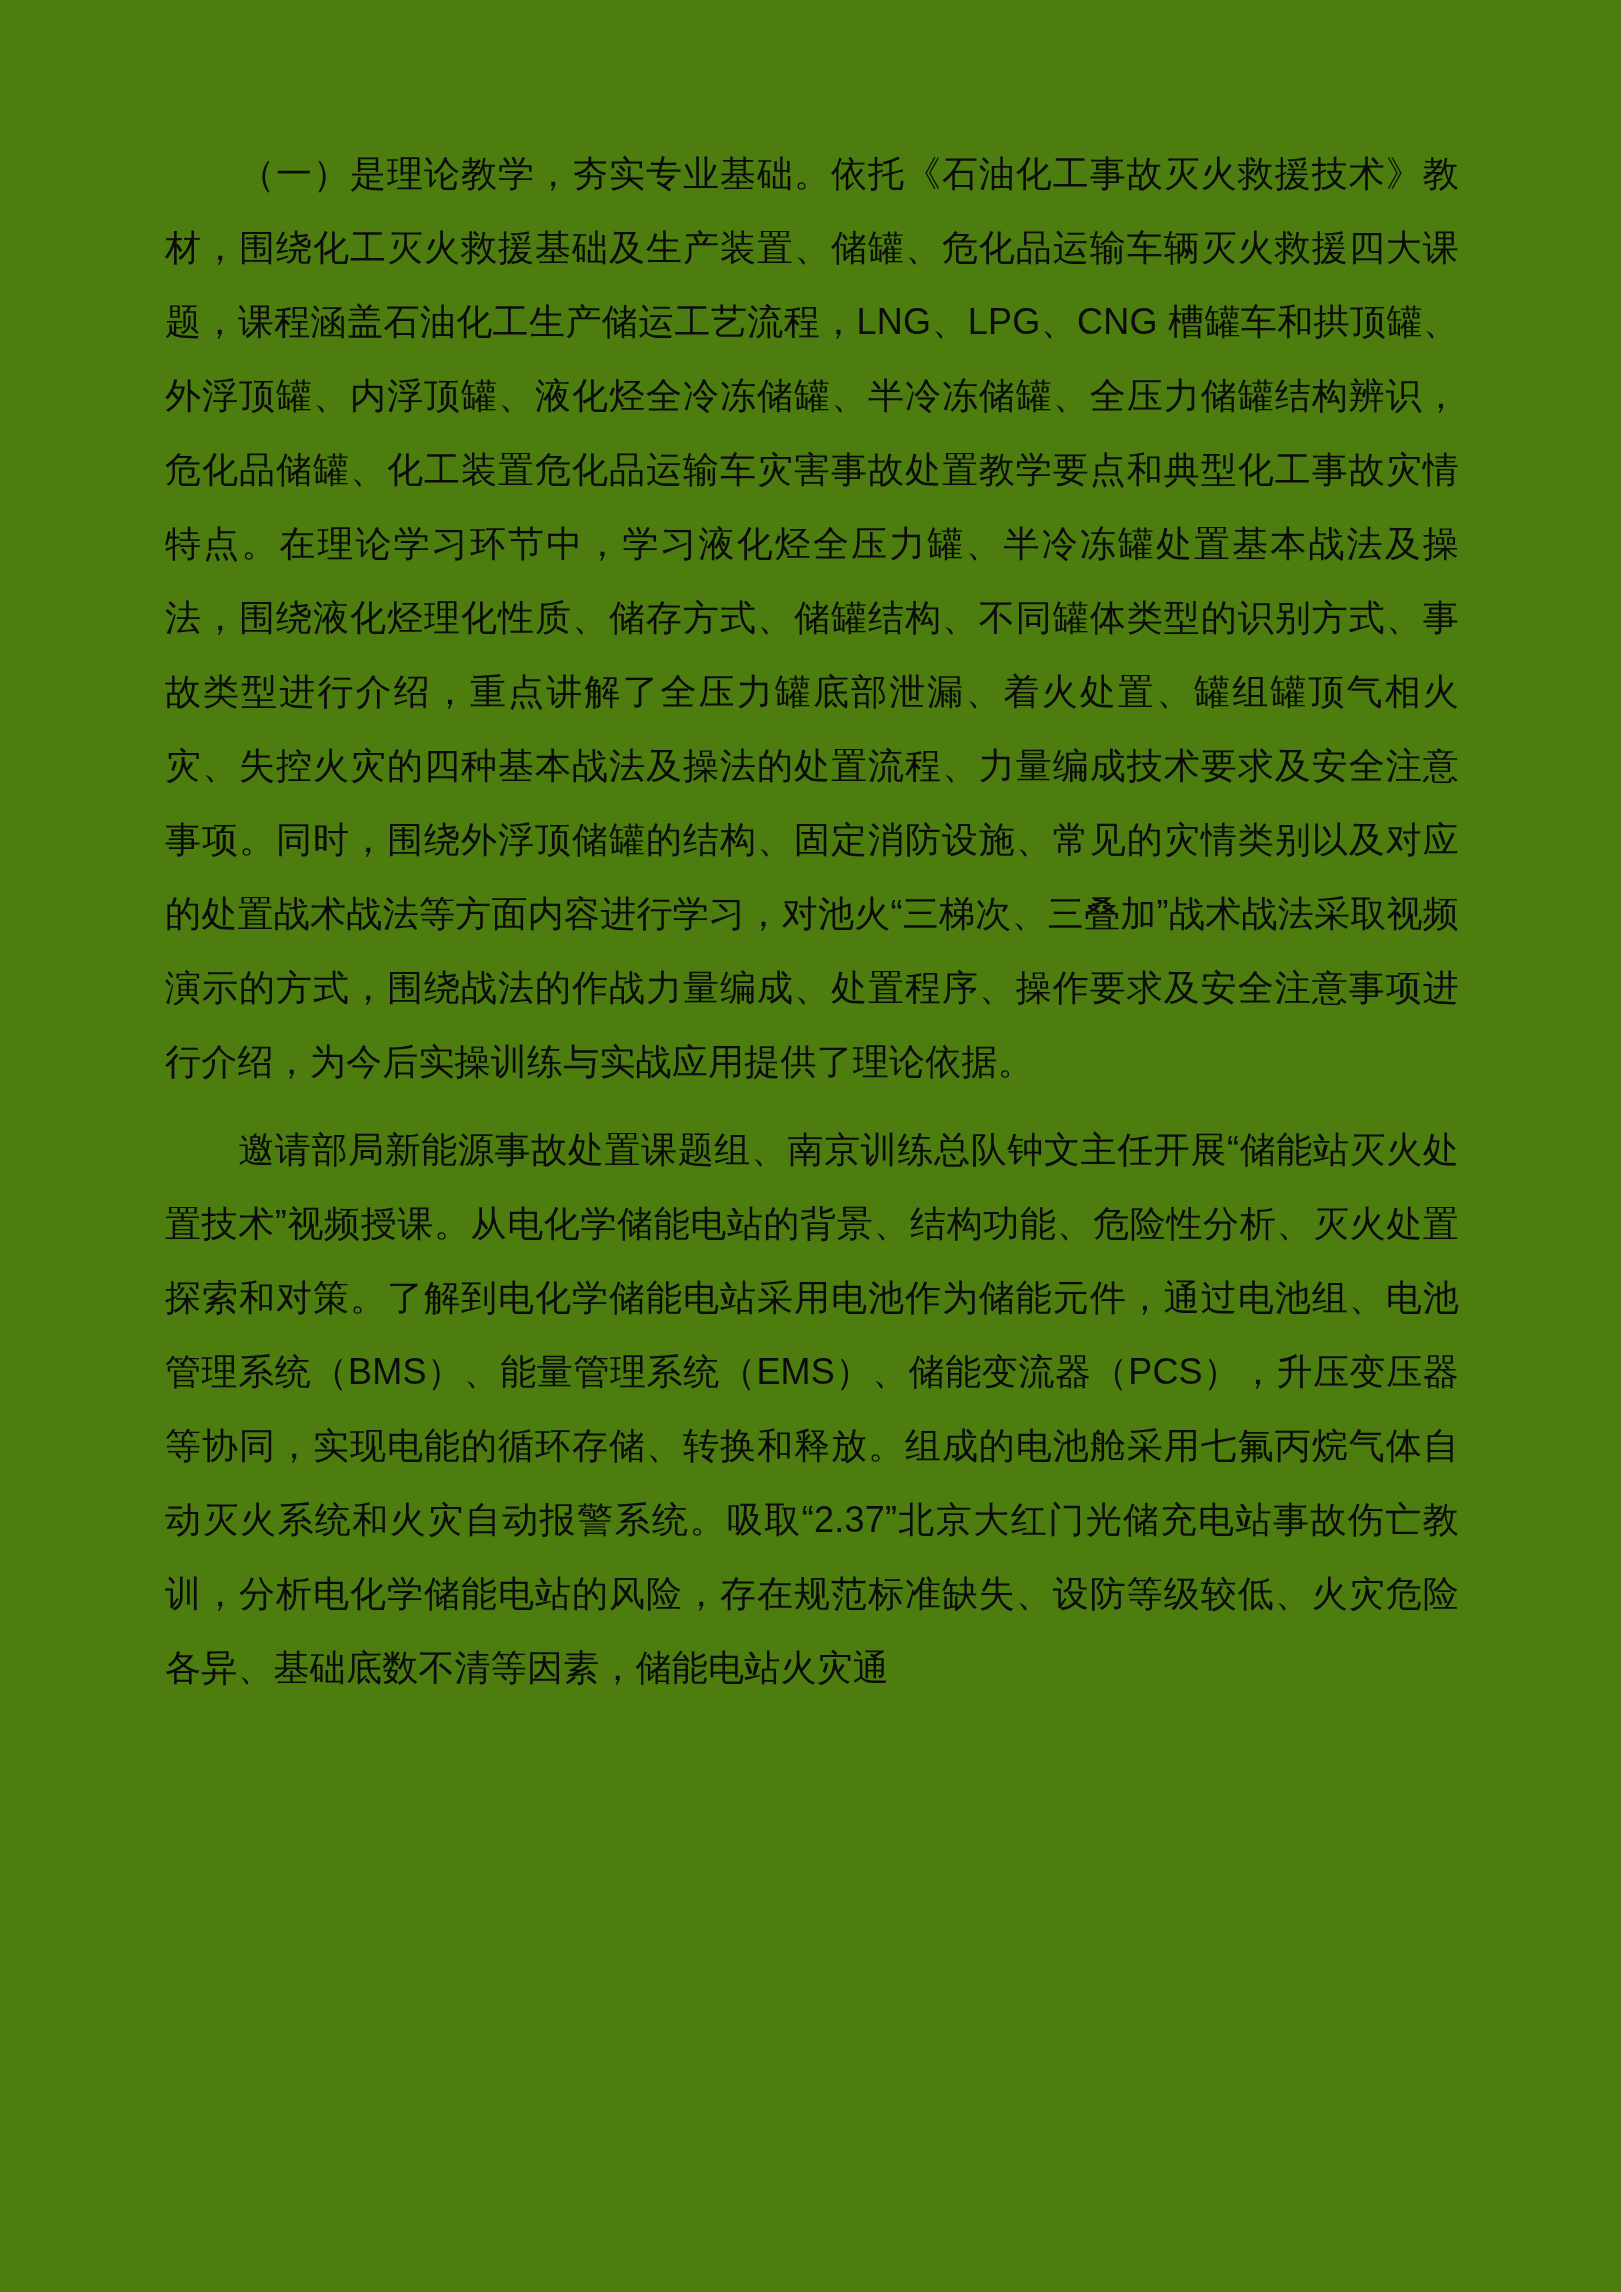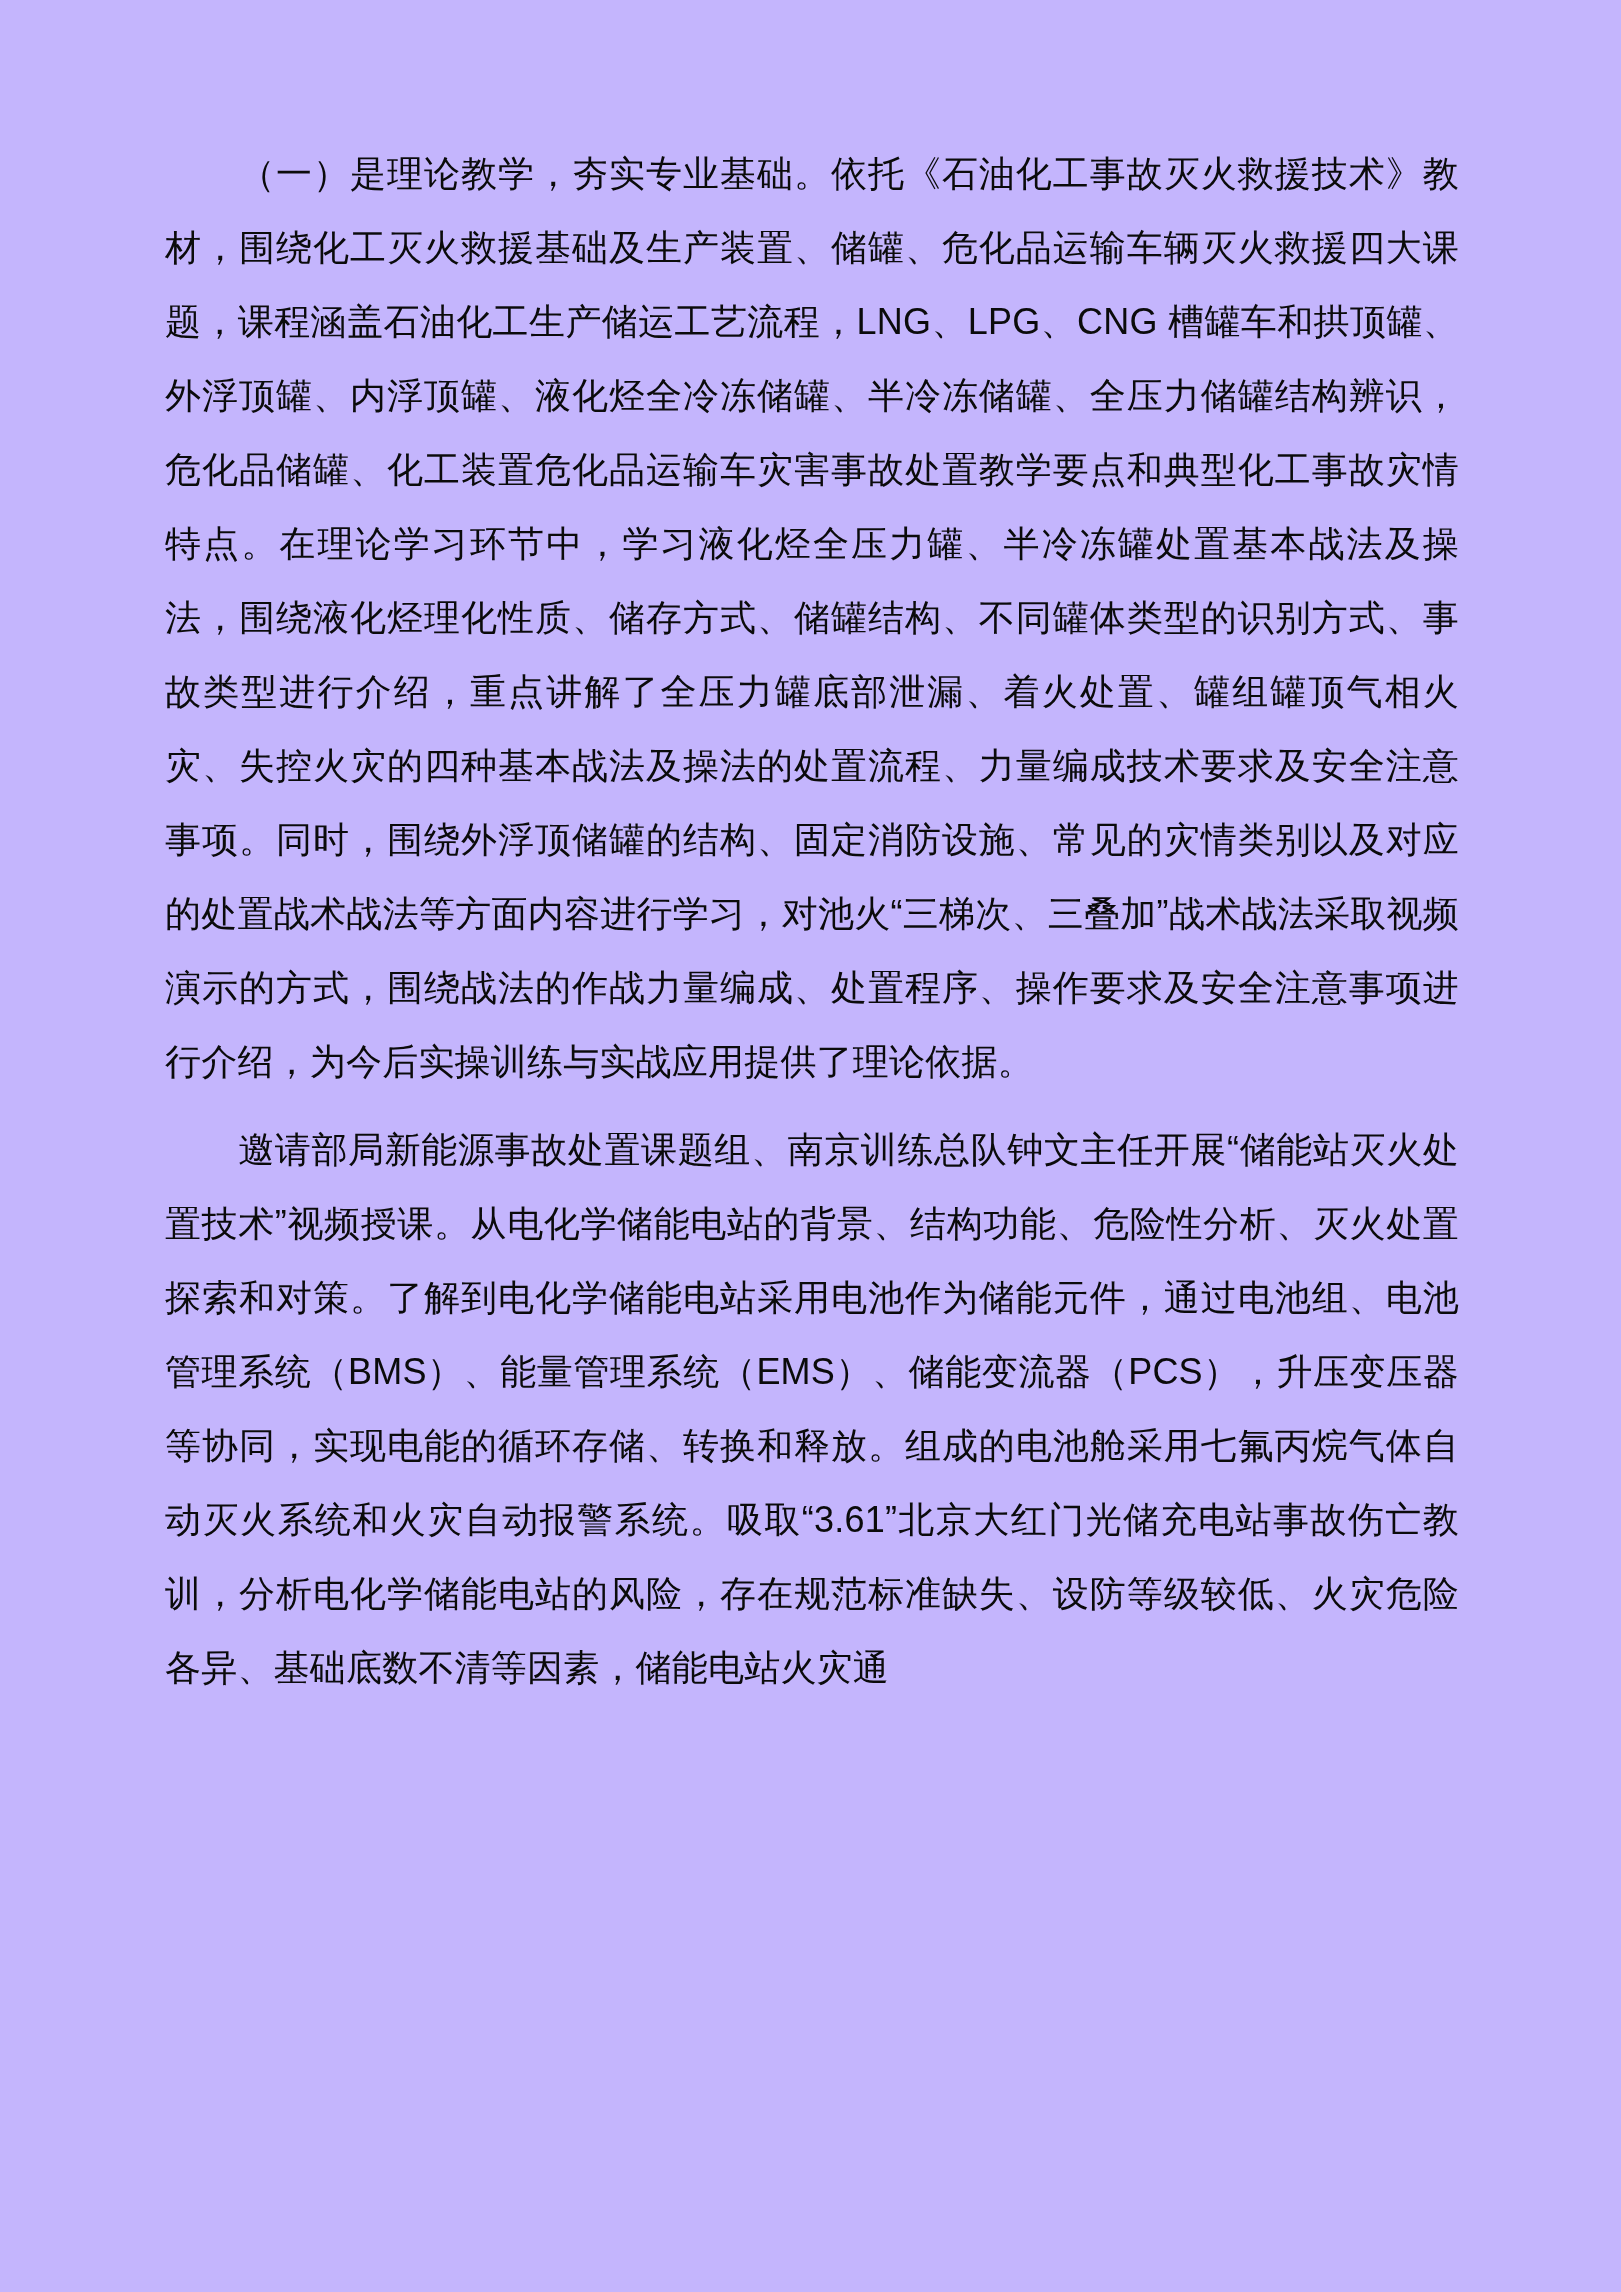--- a/index.html
+++ b/index.html
@@ -7,21 +7,21 @@
     padding: 0;
     background: #ffffff;
   }
   body {
     font-family: "Liberation Sans", sans-serif;
   }
   .page {
     position: relative;
     width: 1621px;
     height: 2293px;
-    background: #c4b5fd;
+    background: #4d7c0f;
     box-sizing: border-box;
     overflow: hidden;
   }
   .doc-body {
     position: absolute;
     left: 165px;
     top: 137px;
     width: 1294px;
   }
   p.para {
@@ -40,16 +40,16 @@
   p.para + p.para {
     margin-top: 13.7px;
   }
 </style>
 </head>
 <body>
 
 <div class="page">
   <div class="doc-body">
     <p class="para">　　（一）是理论教学，夯实专业基础。依托《石油化工事故灭火救援技术》教材，围绕化工灭火救援基础及生产装置、储罐、危化品运输车辆灭火救援四大课题，课程涵盖石油化工生产储运工艺流程，LNG、LPG、CNG 槽罐车和拱顶罐、外浮顶罐、内浮顶罐、液化烃全冷冻储罐、半冷冻储罐、全压力储罐结构辨识，危化品储罐、化工装置危化品运输车灾害事故处置教学要点和典型化工事故灾情特点。在理论学习环节中，学习液化烃全压力罐、半冷冻罐处置基本战法及操法，围绕液化烃理化性质、储存方式、储罐结构、不同罐体类型的识别方式、事故类型进行介绍，重点讲解了全压力罐底部泄漏、着火处置、罐组罐顶气相火灾、失控火灾的四种基本战法及操法的处置流程、力量编成技术要求及安全注意事项。同时，围绕外浮顶储罐的结构、固定消防设施、常见的灾情类别以及对应的处置战术战法等方面内容进行学习，对池火“三梯次、三叠加”战术战法采取视频演示的方式，围绕战法的作战力量编成、处置程序、操作要求及安全注意事项进行介绍，为今后实操训练与实战应用提供了理论依据。</p>
-    <p class="para">　　邀请部局新能源事故处置课题组、南京训练总队钟文主任开展“储能站灭火处置技术”视频授课。从电化学储能电站的背景、结构功能、危险性分析、灭火处置探索和对策。了解到电化学储能电站采用电池作为储能元件，通过电池组、电池管理系统（BMS）、能量管理系统（EMS）、储能变流器（PCS），升压变压器等协同，实现电能的循环存储、转换和释放。组成的电池舱采用七氟丙烷气体自动灭火系统和火灾自动报警系统。吸取“3.61”北京大红门光储充电站事故伤亡教训，分析电化学储能电站的风险，存在规范标准缺失、设防等级较低、火灾危险各异、基础底数不清等因素，储能电站火灾通</p>
+    <p class="para">　　邀请部局新能源事故处置课题组、南京训练总队钟文主任开展“储能站灭火处置技术”视频授课。从电化学储能电站的背景、结构功能、危险性分析、灭火处置探索和对策。了解到电化学储能电站采用电池作为储能元件，通过电池组、电池管理系统（BMS）、能量管理系统（EMS）、储能变流器（PCS），升压变压器等协同，实现电能的循环存储、转换和释放。组成的电池舱采用七氟丙烷气体自动灭火系统和火灾自动报警系统。吸取“2.37”北京大红门光储充电站事故伤亡教训，分析电化学储能电站的风险，存在规范标准缺失、设防等级较低、火灾危险各异、基础底数不清等因素，储能电站火灾通</p>
   </div>
 </div>
 
 
 </body></html>

